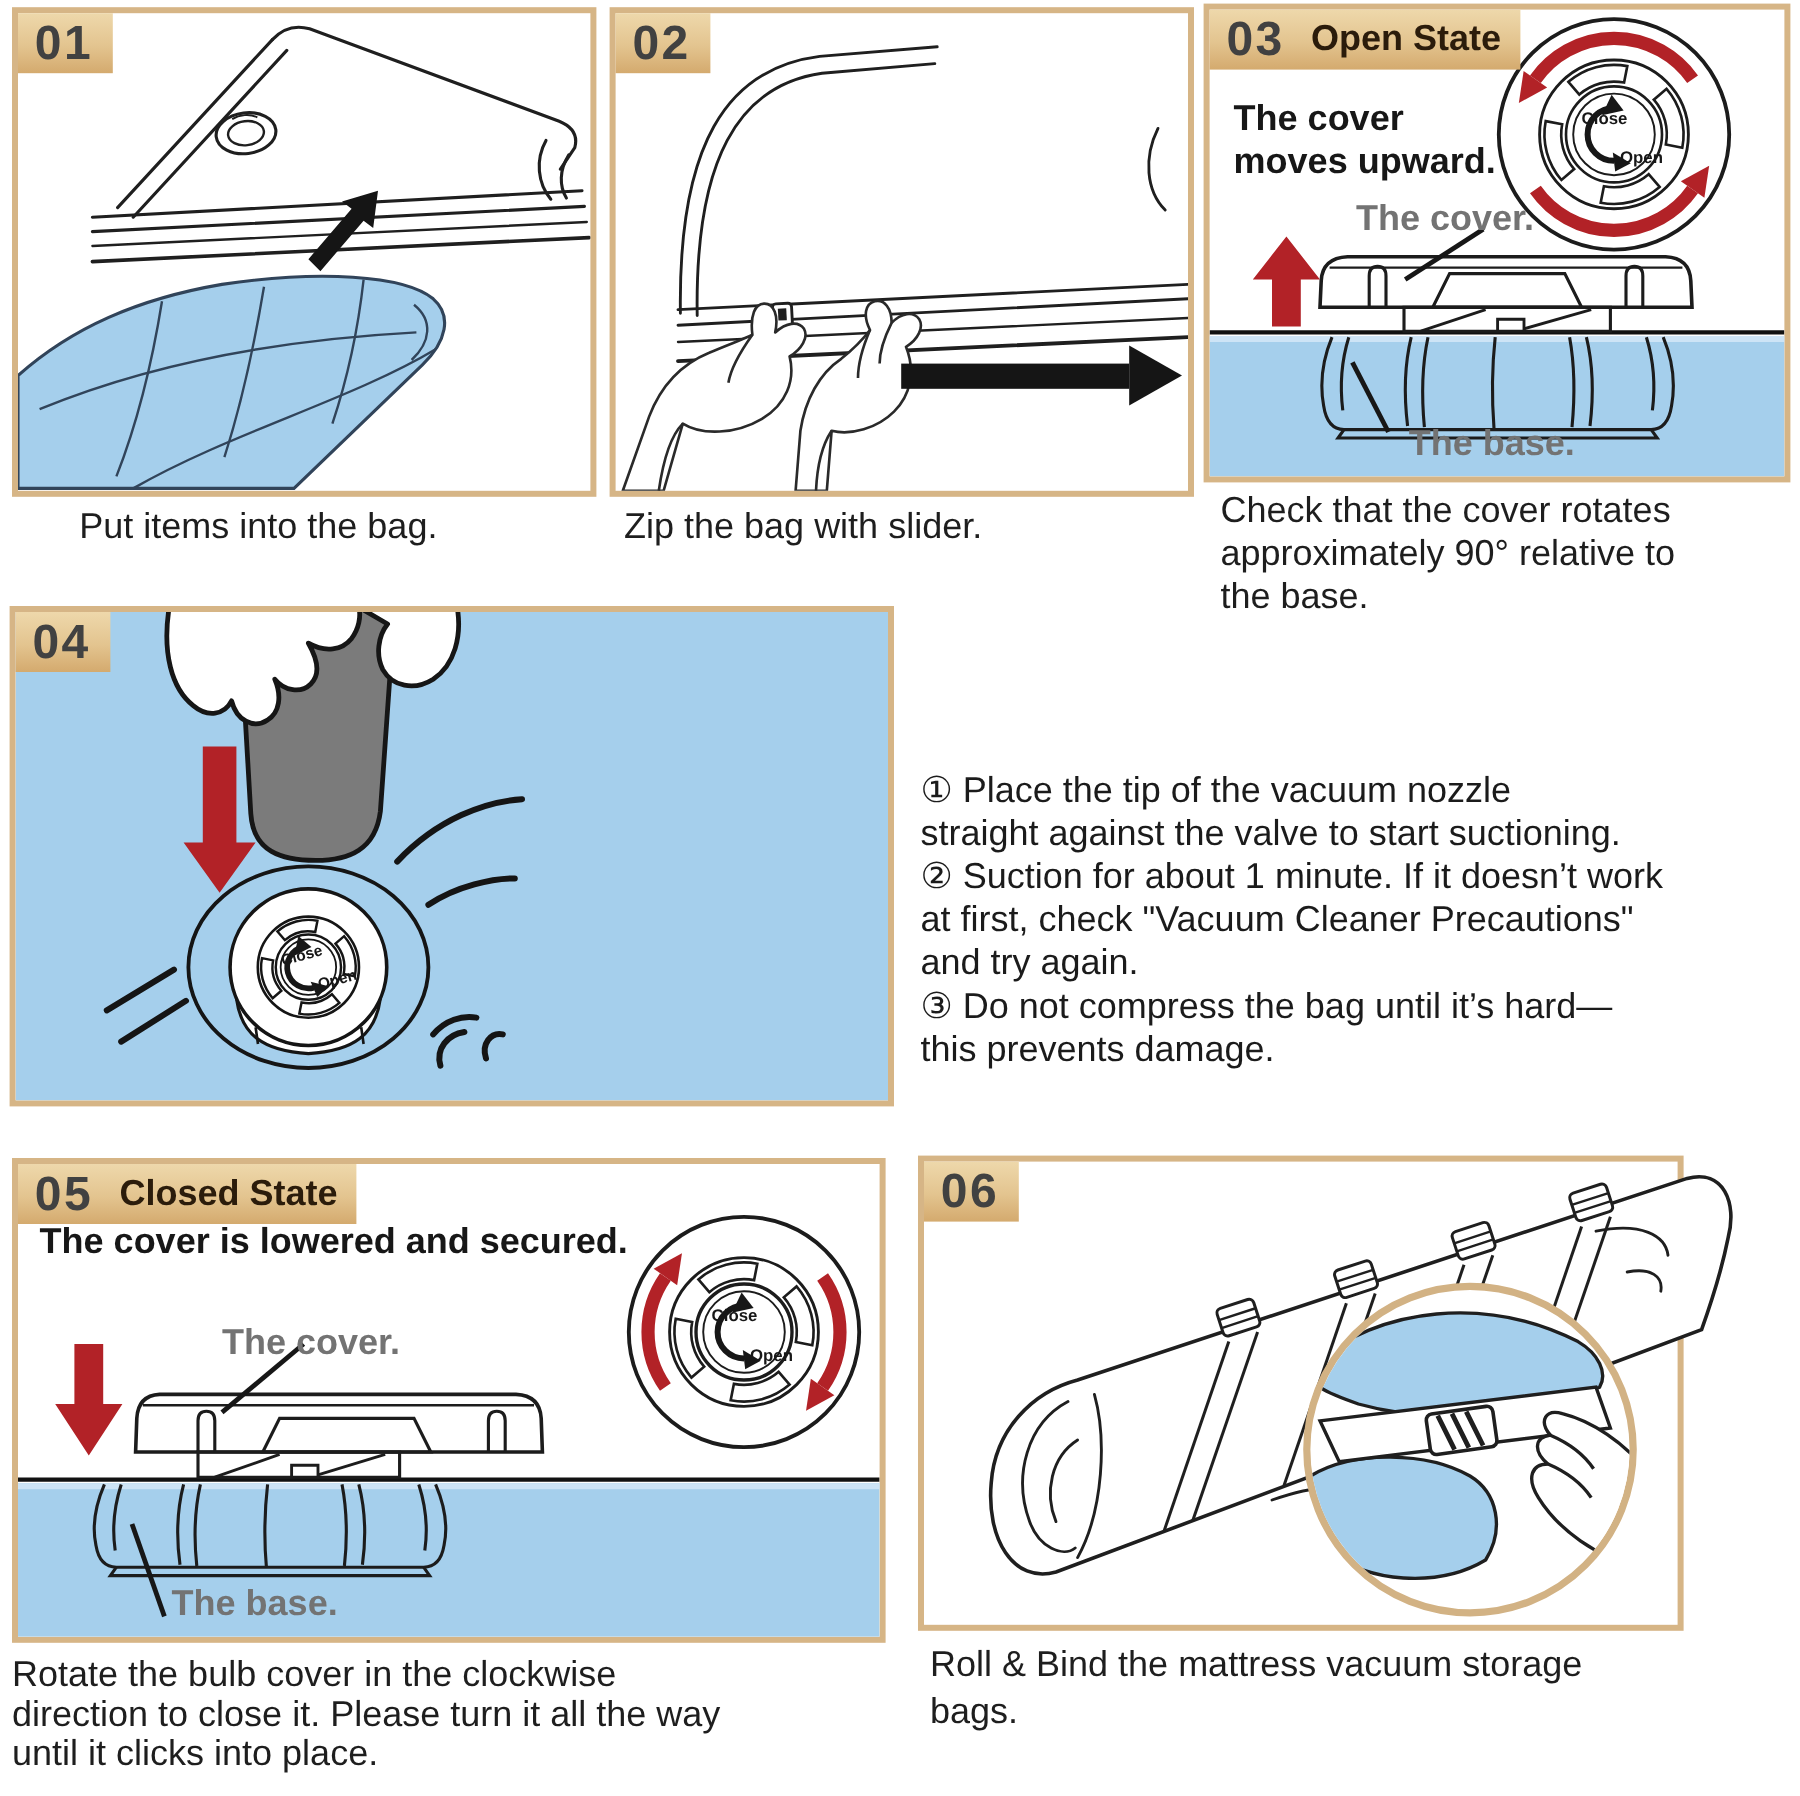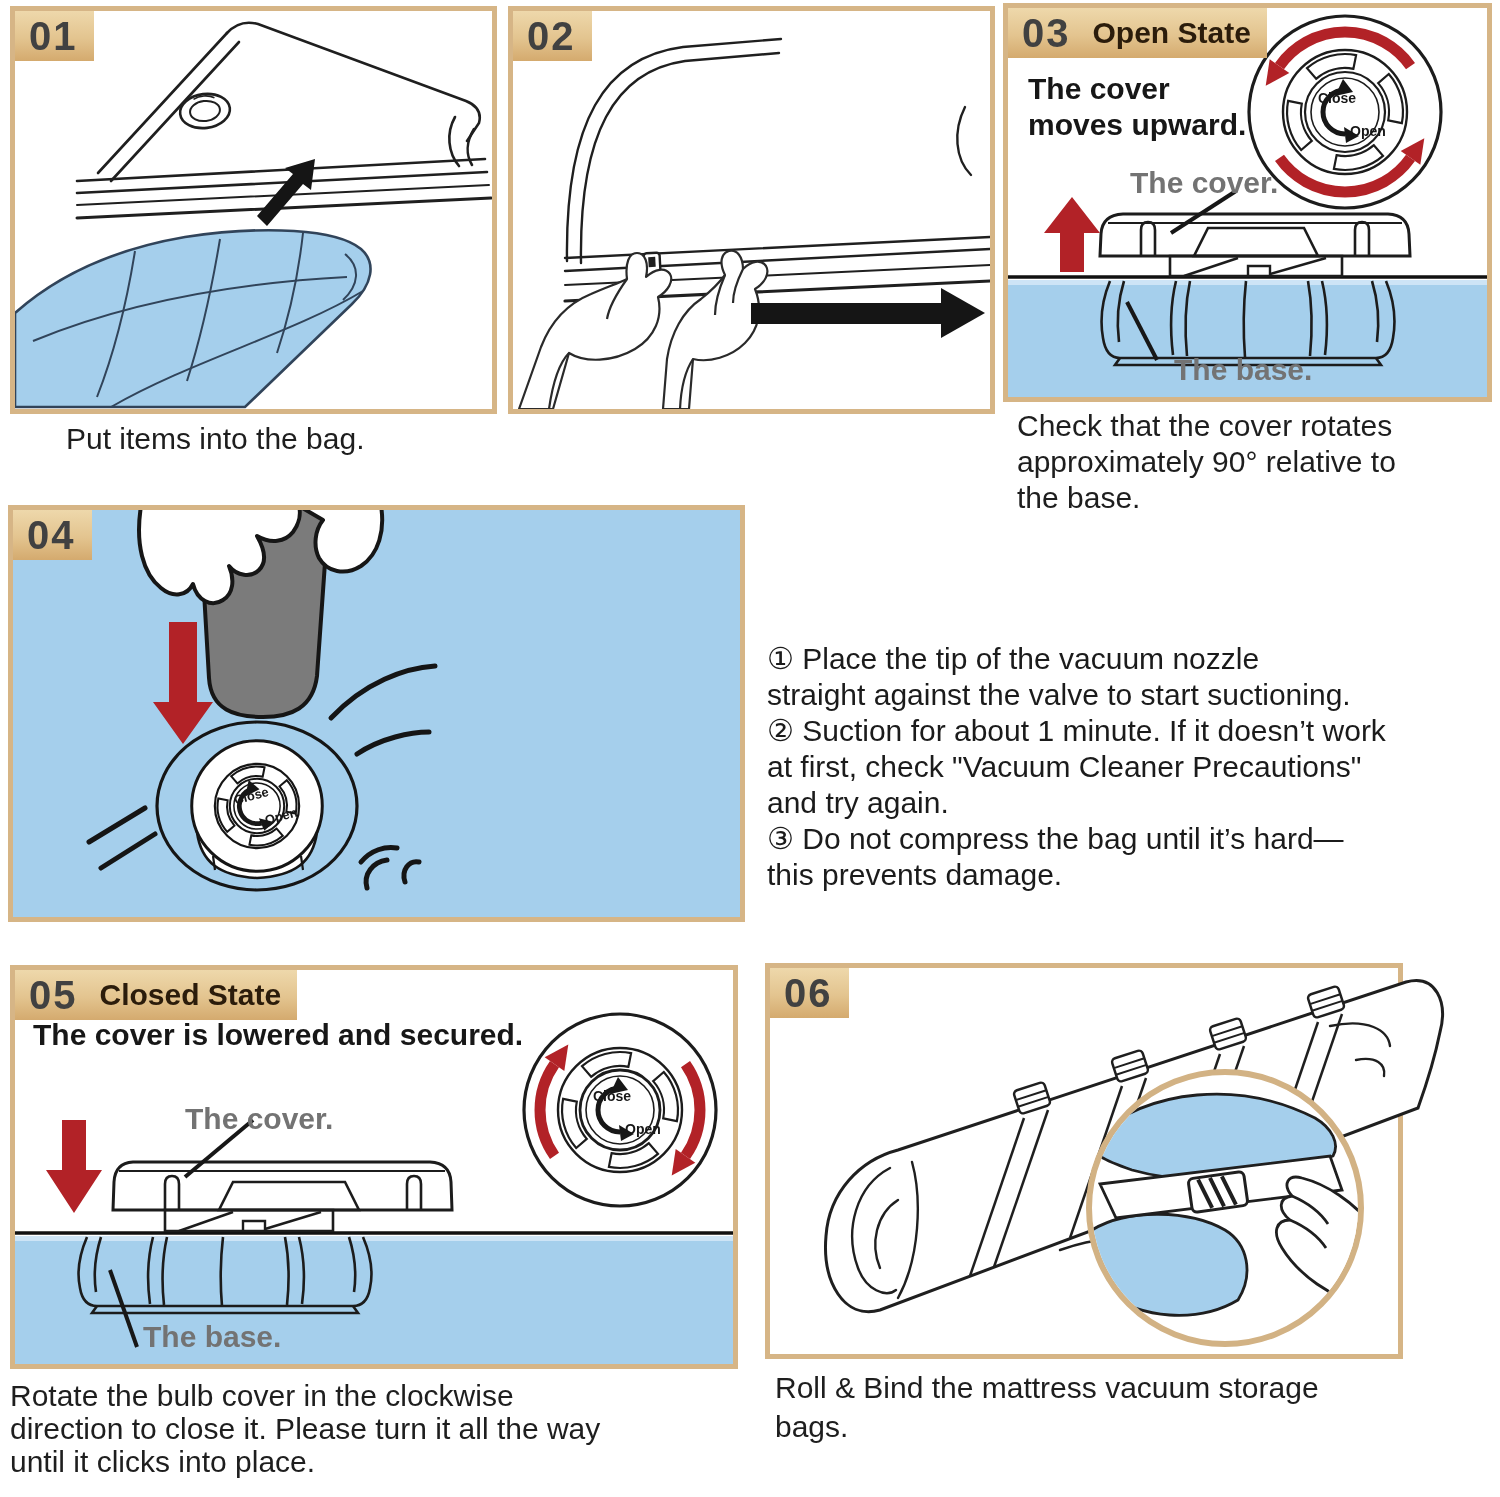--- a/index.html
+++ b/index.html
@@ -99,20 +99,21 @@
 
       <g fill="#151515">
         <rect x="238" y="292" width="190" height="21"></rect>
         <polygon points="428,277 472,302 428,327"></polygon>
       </g>
     </svg>
     <div class="numbox">
       <span class="num">02</span>
     </div>
   </div>
+  <div class="caption" style="left:520px;top:420px;width:470px;">Zip the bag with slider.</div>
 
   <div class="panel" style="left:1003px;top:3px;width:489px;height:399px;">
     <svg width="479" height="389" viewBox="0 0 479 389">
       <defs>
         <path id="p3slot" d="M 11.1,-56.9 A 58,58 0 0 0 -38,-43.8 L -28.9,-33.2 A 44,44 0 0 1 8.4,-43.2 Z"></path>
       </defs>
 
       <rect x="0" y="272" width="479" height="117" fill="#a5cfec"></rect>
       <rect x="0" y="272" width="479" height="5" fill="#cde4f6"></rect>
       <path d="M 0,269 L 479,269" stroke="#111111" stroke-width="3.5"></path>
@@ -169,21 +170,21 @@
           <path d="M 0,-22 A 22,22 0 0 0 0,22" fill="none" stroke="#171717" stroke-width="5"></path>
           <polygon points="-2,-33 -10,-16 8,-20"></polygon>
           <polygon points="14,24 -1,15 1,31"></polygon>
         </g>
       </g>
     </svg>
     <div class="numbox">
       <span class="num">03</span>
       <span class="statelbl">Open State</span>
     </div>
-    <div class="note pre" style="left:20px;top:63px;width:260px;">The cover
+    <div class="note pre" style="left:20px;top:73px;width:260px;">The cover
 moves upward.</div>
     <div class="ptlabel" style="left:122px;top:158px;">The cover.</div>
     <div class="ptlabel" style="left:166px;top:345px;">The base.</div>
   </div>
   <div class="caption pre" style="left:1017px;top:408px;width:480px;line-height:36px;">Check that the cover rotates
 approximately 90° relative to
 the base.</div>
 
   <div class="panel" style="left:8px;top:505px;width:737px;height:417px;">
     <svg width="727" height="407" viewBox="0 0 727 407">

